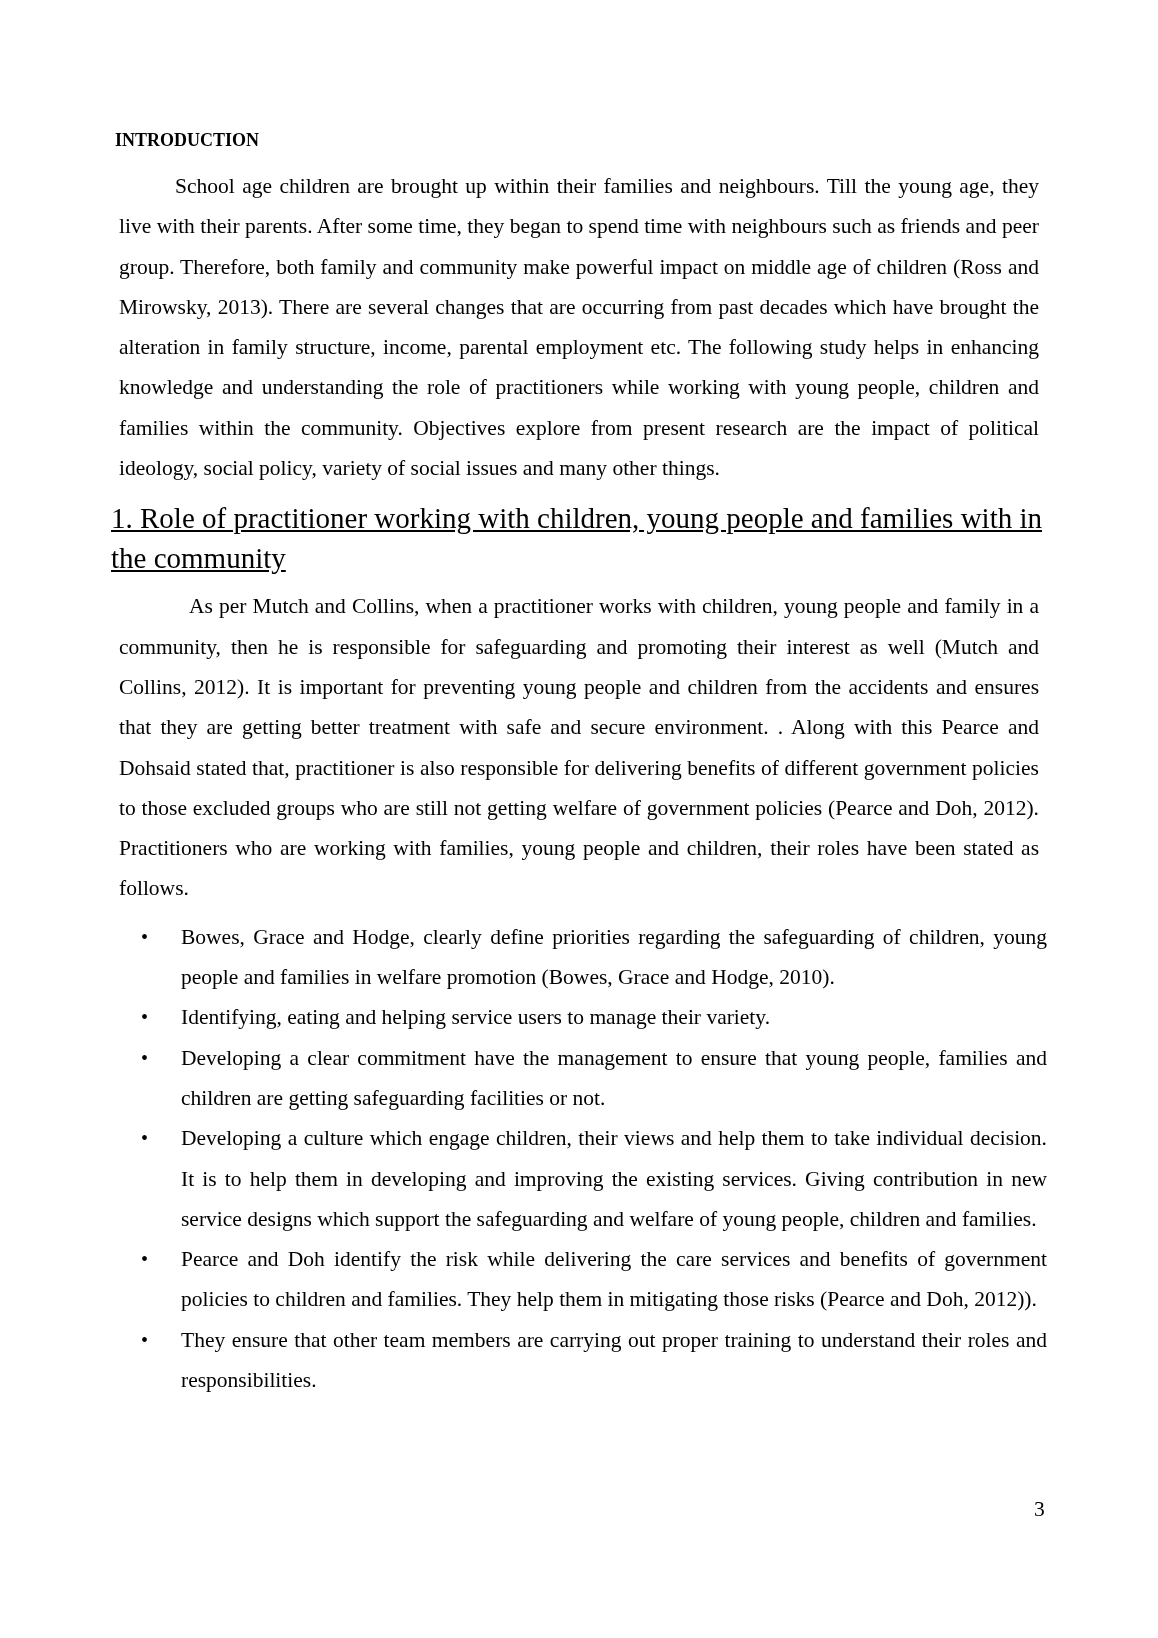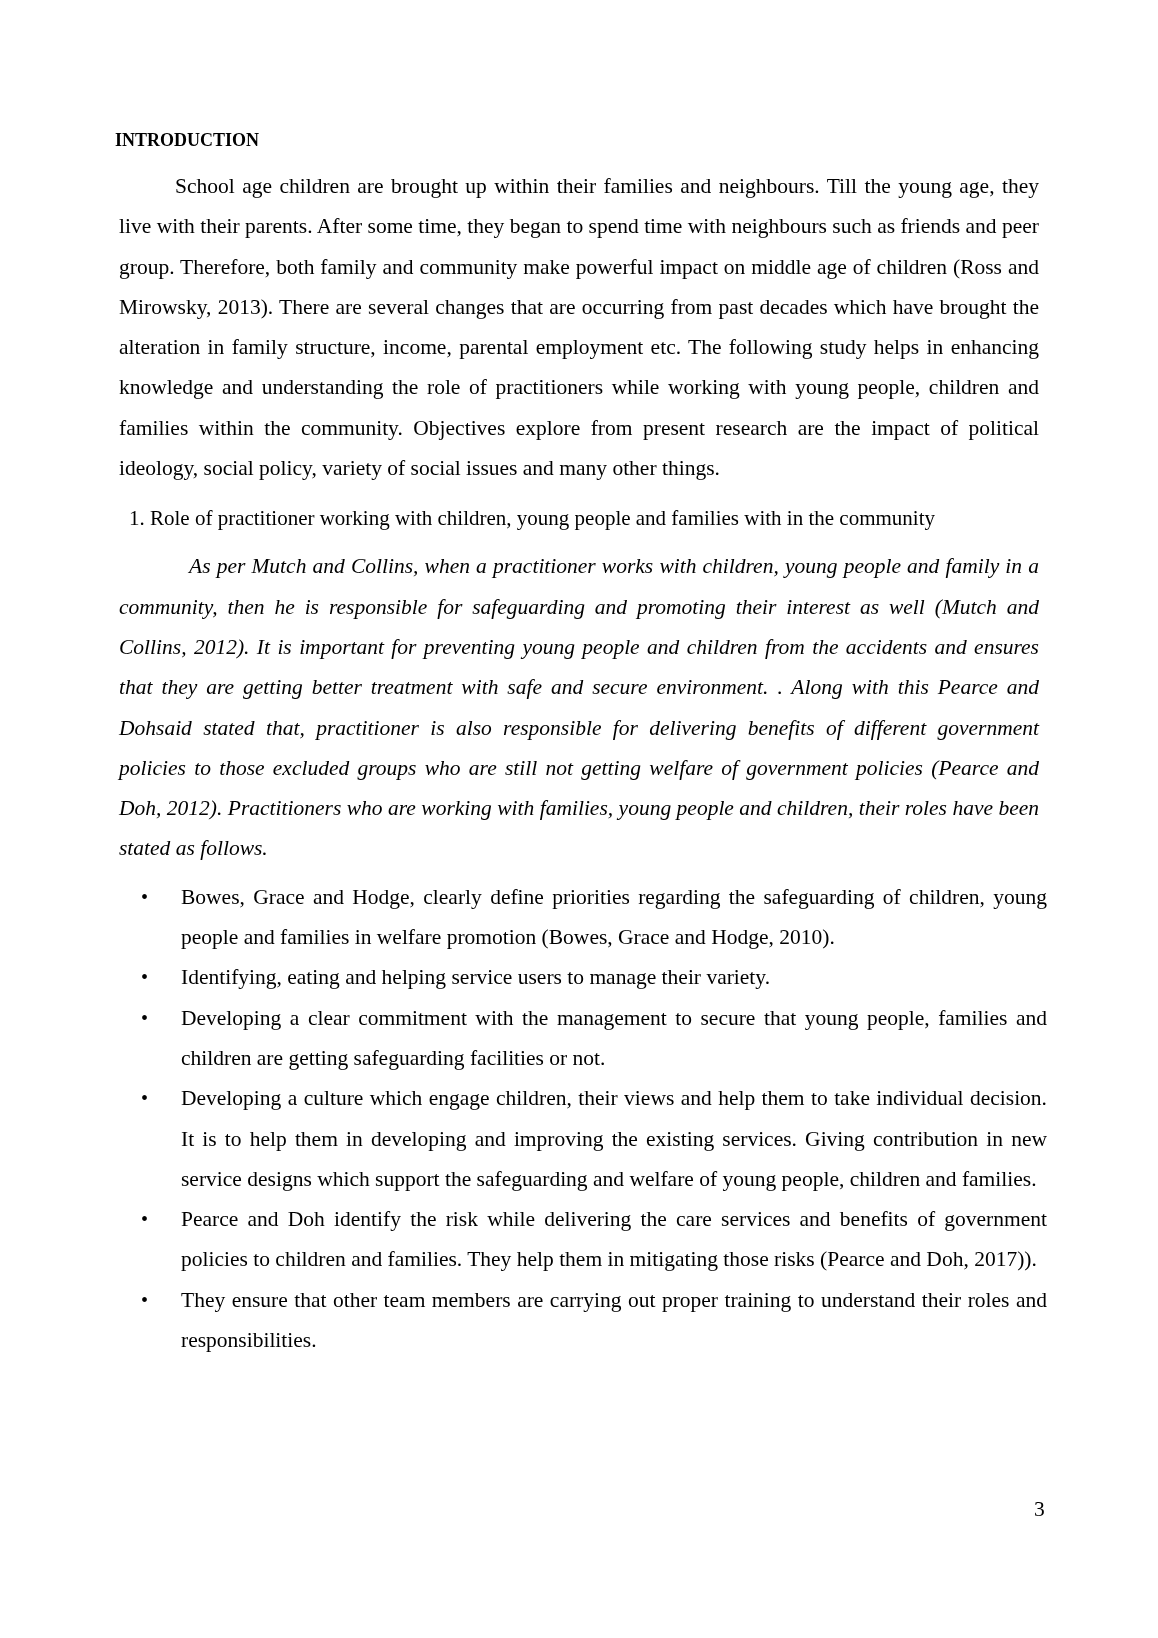--- a/index.html
+++ b/index.html
@@ -2,37 +2,37 @@
 <html><head>
 <meta charset="utf-8">
 <style>
   html, body { margin:0; padding:0; background:#ffffff; }
   body { width:1158px; height:1638px; position:relative; overflow:hidden;
          font-family:"Liberation Serif", serif; color:#000; }
   .page { position:absolute; left:111px; top:118px; width:936px; }
   h1 { font-size:18px; font-weight:bold; margin:4px; line-height:36px; }
   p { margin:8px; font-size:21.5px; line-height:40.3px; text-align:justify; }
   .indent { text-indent:56px; }
-  .indent2 { text-indent:70px;font-style:italic; }
-  .section { font-size:21px; line-height:40px; margin-top:10px;margin-left:18px; }
+  .indent2 { text-indent:70px; }
+  .section { font-size:29px; line-height:40px; text-decoration:underline; margin-top:10px; }
   ul { list-style:none; margin:0; padding:0; }
   li { position:relative; padding-left:70px; font-size:21.5px; line-height:40.3px; text-align:justify; }
   li .bullet { position:absolute; left:30px; top:0; font-size:20px; }
   .pagenum { position:absolute; left:1034px; top:1497px; font-size:21.5px; }
 </style>
 </head>
 <body>
 
 <div class="page">
   <h1>INTRODUCTION</h1>
   <p class="indent">School age children are brought up within their families and neighbours. Till the young age, they live with their parents. After some time, they began to spend time with neighbours such as friends and peer group. Therefore, both family and community make powerful impact on middle age of children (Ross and Mirowsky, 2013). There are several changes that are occurring from past decades which have brought the alteration in family structure, income, parental employment etc. The following study helps in enhancing knowledge and understanding the role of practitioners while working with young people, children and families within the community. Objectives explore from present research are the impact of political ideology, social policy, variety of social issues and many other things.</p>
   <div class="section">1. Role of practitioner working with children, young people and families with in the community</div>
   <p class="indent2">As per Mutch and Collins, when a practitioner works with children, young people and family in a community, then he is responsible for safeguarding and promoting their interest as well (Mutch and Collins, 2012). It is important for preventing young people and children from the accidents and ensures that they are getting better treatment with safe and secure environment. . Along with this Pearce and Dohsaid stated that, practitioner is also responsible for delivering benefits of different government policies to those excluded groups who are still not getting welfare of government policies (Pearce and Doh, 2012). Practitioners who are working with families, young people and children, their roles have been stated as follows.</p>
   <ul>
     <li><span class="bullet">•</span><span>Bowes, Grace and Hodge, clearly define priorities regarding the safeguarding of children, young people and families in welfare promotion (Bowes, Grace and Hodge, 2010).</span></li>
     <li><span class="bullet">•</span><span>Identifying, eating and helping service users to manage their variety.</span></li>
-    <li><span class="bullet">•</span><span>Developing a clear commitment with the management to secure that young people, families and children are getting safeguarding facilities or not.</span></li>
+    <li><span class="bullet">•</span><span>Developing a clear commitment have the management to ensure that young people, families and children are getting safeguarding facilities or not.</span></li>
     <li><span class="bullet">•</span><span>Developing a culture which engage children, their views and help them to take individual decision. It is to help them in developing and improving the existing services. Giving contribution in new service designs which support the safeguarding and welfare of young people, children and families.</span></li>
-    <li><span class="bullet">•</span><span>Pearce and Doh identify the risk while delivering the care services and benefits of government policies to children and families. They help them in mitigating those risks (Pearce and Doh, 2017)).</span></li>
+    <li><span class="bullet">•</span><span>Pearce and Doh identify the risk while delivering the care services and benefits of government policies to children and families. They help them in mitigating those risks (Pearce and Doh, 2012)).</span></li>
     <li><span class="bullet">•</span><span>They ensure that other team members are carrying out proper training to understand their roles and responsibilities.</span></li>
   </ul>
 </div>
 <div class="pagenum">3</div>
 
 </body></html>

